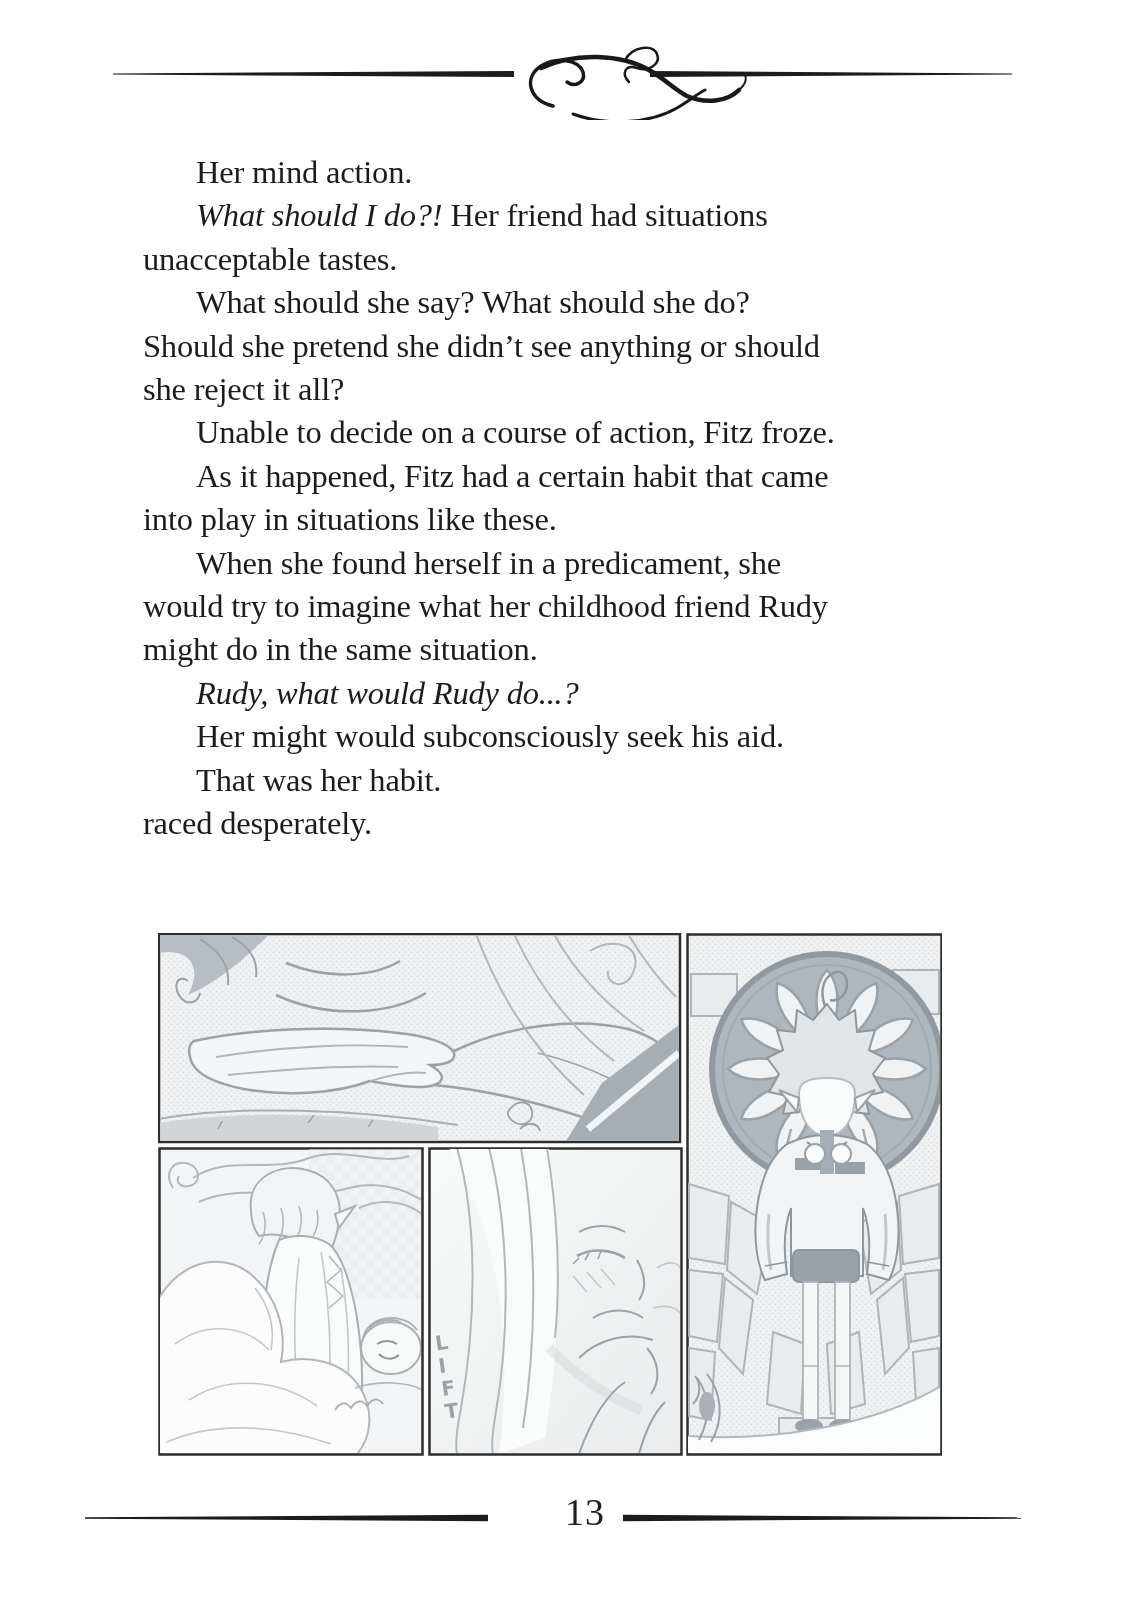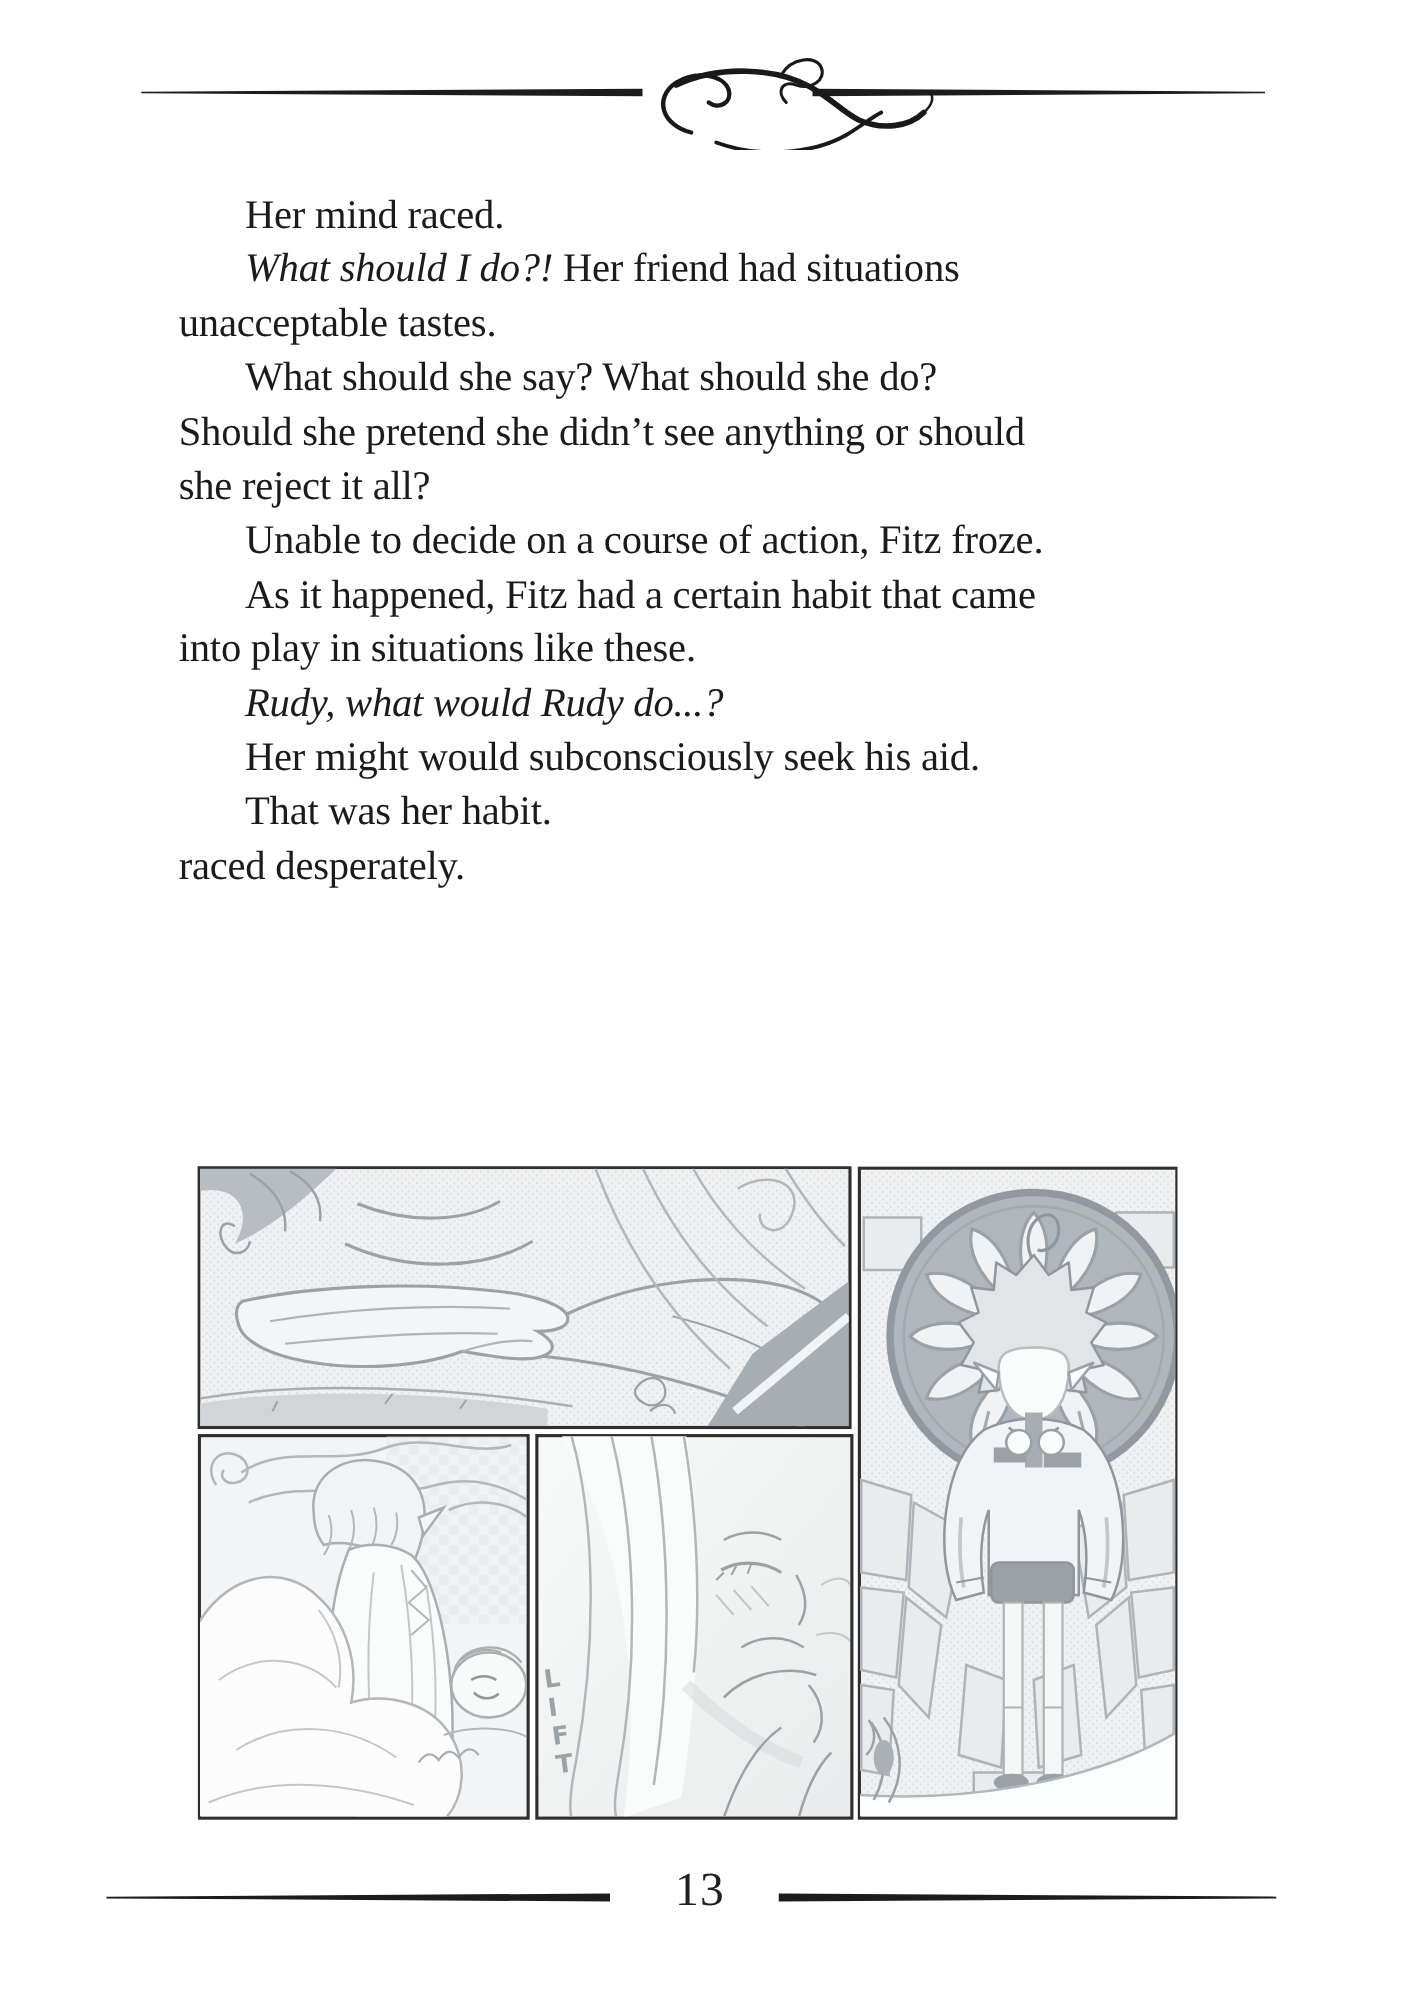--- a/index.html
+++ b/index.html
@@ -6,21 +6,21 @@
   body{
     width:1122px;height:1600px;background:#ffffff;overflow:hidden;position:relative;
     font-family:"Liberation Serif","DejaVu Serif",serif;
   }
   #page{position:absolute;inset:0;background:#ffffff;}
 
   
   .ornament{position:absolute;left:105px;top:40px;width:915px;height:80px;}
   .footer-rules{position:absolute;left:85px;top:1498px;width:952px;height:40px;}
   .page-number{
-    position:absolute;left:515px;top:1490px;width:90px;text-align:center;
+    position:absolute;left:515px;top:1490px;width:90px;text-align:right;
     font-size:38px;color:#1f1f1f;letter-spacing:1px;
   }
 
   
   .body-text{
     position:absolute;left:143px;top:151px;width:800px;
     font-size:32.5px;line-height:43.4px;color:#1b1b1b;letter-spacing:-0.2px;
   }
   .para{margin:0;padding:0;}
   .line{display:block;white-space:pre;}
@@ -49,37 +49,42 @@
       <path d="M448,66 C424,60 418,38 436,26 C452,16 474,20 478,32 C481,42 470,48 462,42" stroke-width="3.5"></path>
       <path d="M436,28 C470,12 516,14 544,30 C560,39 570,50 582,56 C600,64 622,62 634,50" stroke-width="4.5"></path>
       <path d="M520,20 C528,6 548,4 552,14 C556,24 544,32 532,28 C520,24 516,34 524,42" stroke-width="2.5"></path>
       <path d="M468,74 C500,86 544,84 572,68 C584,61 592,54 600,50" stroke-width="3"></path>
       <path d="M634,50 C641,44 643,37 638,33" stroke-width="2"></path>
     </g>
   </svg>
 
   <div class="body-text">
       <p class="para">
-        <span class="line first"><span class="seg">Her mind raced.</span></span>
+        <span class="line first"><span class="seg">Her mind action.</span></span>
       </p>
       <p class="para">
         <span class="line first"><span class="seg it">What should I do?! </span><span class="seg">Her friend had situations</span></span>
         <span class="line"><span class="seg">unacceptable tastes.</span></span>
       </p>
       <p class="para">
         <span class="line first"><span class="seg">What should she say? What should she do?</span></span>
         <span class="line"><span class="seg">Should she pretend she didn’t see anything or should</span></span>
         <span class="line"><span class="seg">she reject it all?</span></span>
       </p>
       <p class="para">
         <span class="line first"><span class="seg">Unable to decide on a course of action, Fitz froze.</span></span>
       </p>
       <p class="para">
         <span class="line first"><span class="seg">As it happened, Fitz had a certain habit that came</span></span>
         <span class="line"><span class="seg">into play in situations like these.</span></span>
+      </p>
+      <p class="para">
+        <span class="line first"><span class="seg">When she found herself in a predicament, she</span></span>
+        <span class="line"><span class="seg">would try to imagine what her childhood friend Rudy</span></span>
+        <span class="line"><span class="seg">might do in the same situation.</span></span>
       </p>
       <p class="para">
         <span class="line first"><span class="seg it">Rudy, what would Rudy do...?</span></span>
       </p>
       <p class="para">
         <span class="line first"><span class="seg">Her might would subconsciously seek his aid.</span></span>
       </p>
       <p class="para">
         <span class="line first"><span class="seg">That was her habit.</span></span>
       </p>

